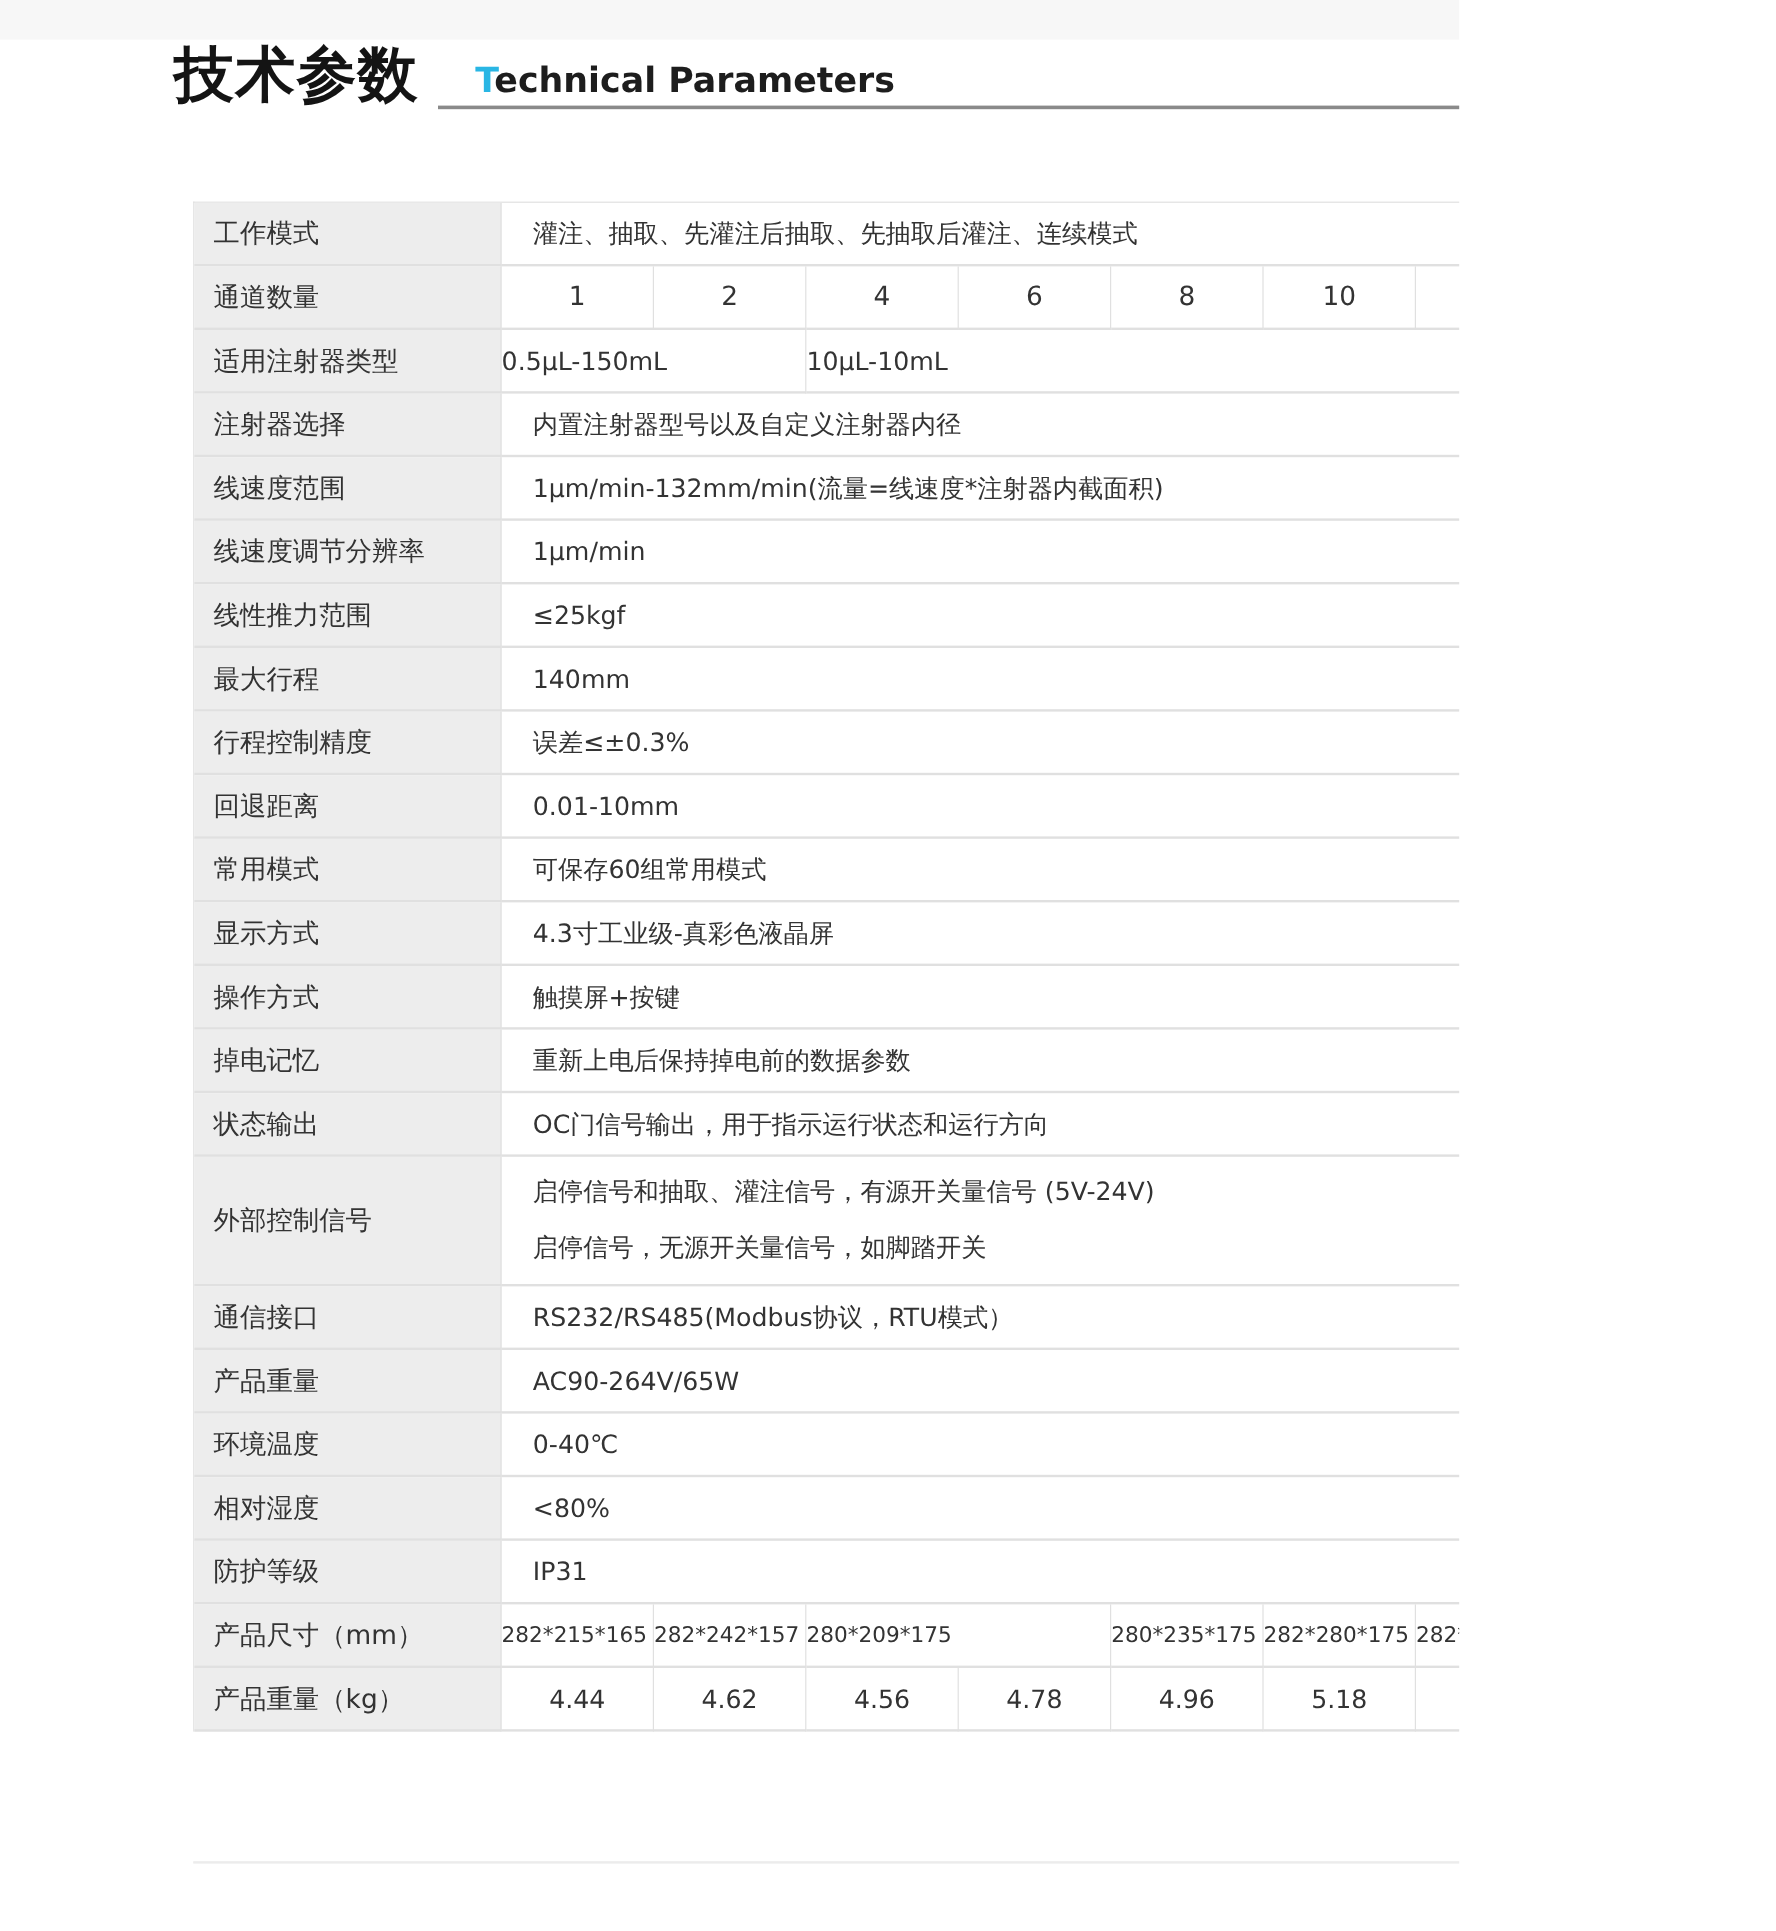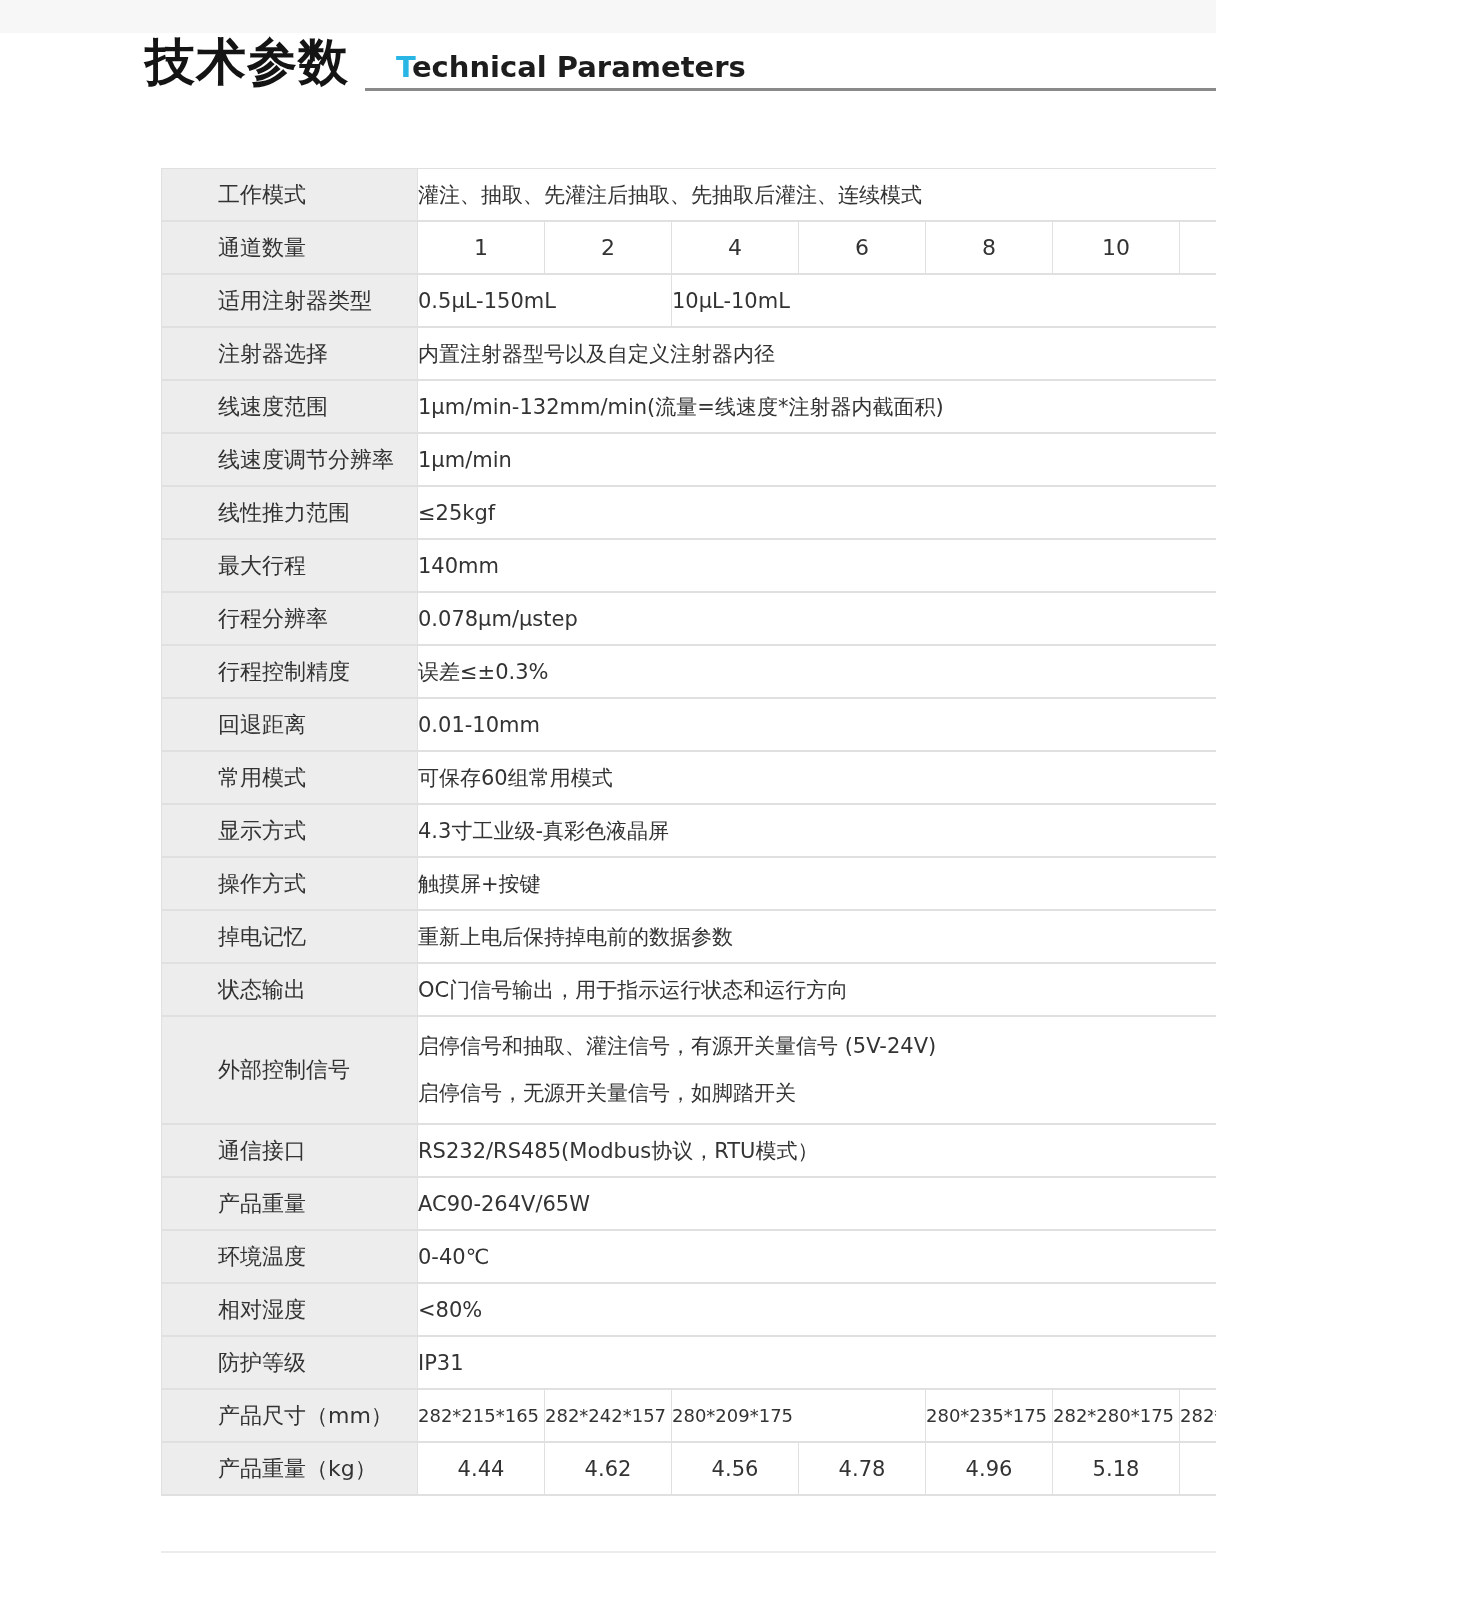--- a/index.html
+++ b/index.html
@@ -38,23 +38,23 @@
   }
   col.c-label { width:256px; }
   col.c-val { width:127px; }
   .spec th, .spec td {
     border-right:1px solid #e0e0e0; border-bottom:2px solid #e0e0e0;
     height:53px; vertical-align:middle;
   }
   .spec tr.tall th, .spec tr.tall td { height:108px; }
   .spec th {
     background:#ededed; font-weight:400; font-size:22px; color:#333;
-    text-align:left; padding-left:56px; white-space:nowrap;
-  }
-  td.text { text-align:left; font-size:21px; color:#333; white-space:nowrap; }
+    text-align:left; padding-left:16px; white-space:nowrap;
+  }
+  td.text { text-align:left; padding-left:26px; font-size:21px; color:#333; white-space:nowrap; }
   td.num  { text-align:center; font-size:22px; color:#333; }
   td.mid  { text-align:left; font-size:21px; color:#333; }
   td.dim  { font-size:18px; color:#333; white-space:nowrap; }
   td.wt   { text-align:center; font-size:21px; color:#333;margin-left:36px; }
   td.multiline { padding-top:18px; padding-bottom:18px; }
   td.multiline .line { line-height:1; }
   td.multiline .line + .line { margin-top:26px; }
 
   .table-bottom-line {
     position:absolute; left:161px; top:1551px; width:1146px; height:2px;
@@ -124,24 +124,20 @@
       </tr>
       <tr>
         <th>线性推力范围</th>
         <td class="text" colspan="7">≤25kgf</td>
       </tr>
       <tr>
         <th>最大行程</th>
         <td class="text" colspan="7">140mm</td>
       </tr>
       <tr>
-        <th>行程分辨率</th>
-        <td class="text" colspan="7">0.078μm/μstep</td>
-      </tr>
-      <tr>
         <th>行程控制精度</th>
         <td class="text" colspan="7">误差≤±0.3%</td>
       </tr>
       <tr>
         <th>回退距离</th>
         <td class="text" colspan="7">0.01-10mm</td>
       </tr>
       <tr>
         <th>常用模式</th>
         <td class="text" colspan="7">可保存60组常用模式</td>

